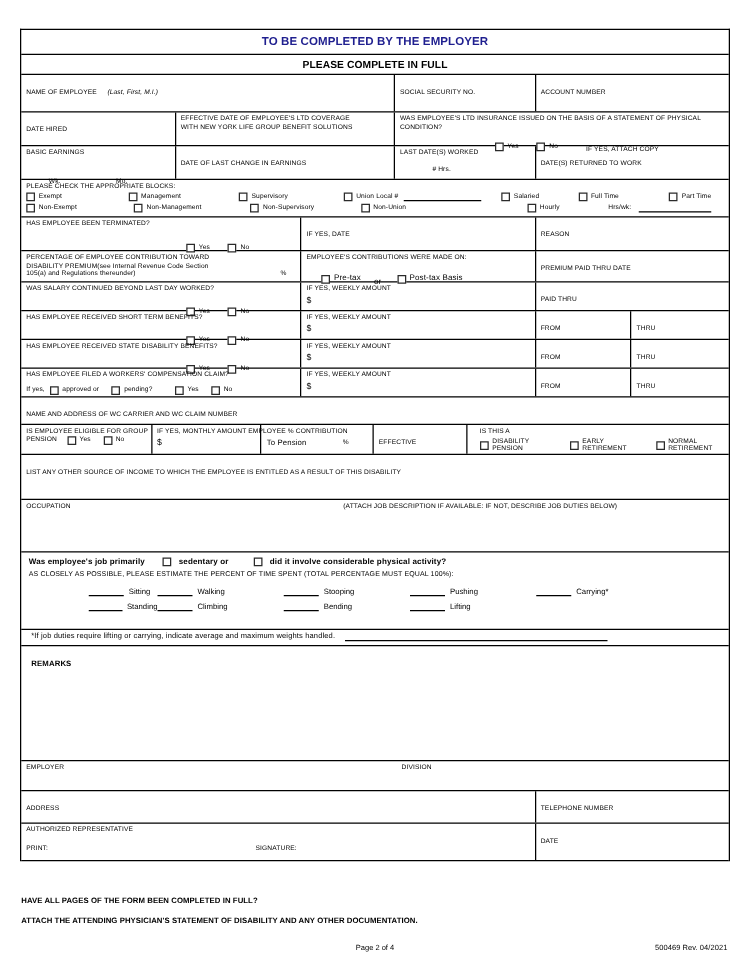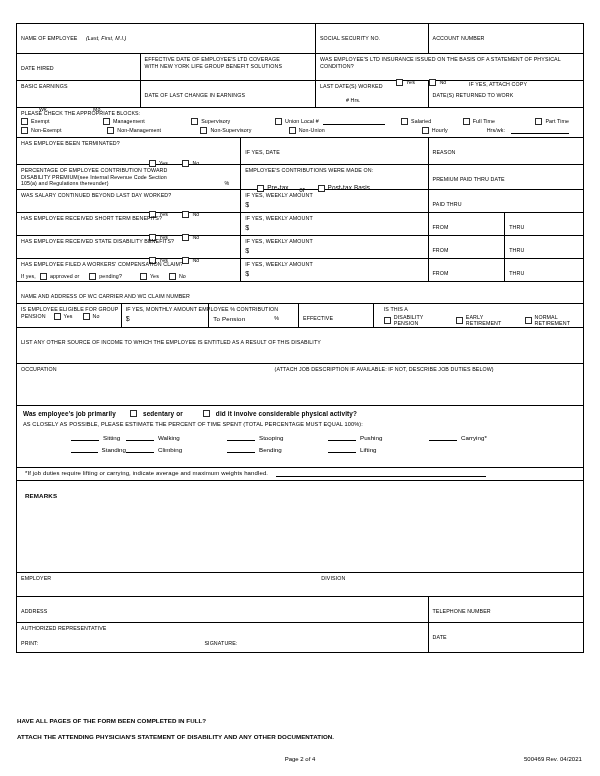--- a/index.html
+++ b/index.html
@@ -85,21 +85,31 @@
     position: absolute; right: 18px; font-size: 6px; letter-spacing: 0.01em;
   }
 </style>
 </head>
 <body>
 
 <div class="page">
 
   <div class="form">
 
-
+    <div class="row">
+      <div class="cell" style="width:100%;padding:0;">
+        <div class="banner-blue">TO BE COMPLETED BY THE EMPLOYER</div>
+      </div>
+    </div>
+
+    <div class="row">
+      <div class="cell" style="width:100%;padding:0;">
+        <div class="banner-black">PLEASE COMPLETE IN FULL</div>
+      </div>
+    </div>
 
     <div class="row" style="height:30px;">
       <div class="cell" style="width:300px;">
         <span class="lbl">NAME OF EMPLOYEE</span>
         <span class="lbl ital" style="margin-left:4px;">(Last, First, M.I.)</span>
       </div>
       <div class="cell" style="width:113px;">
         <span class="lbl">SOCIAL SECURITY NO.</span>
       </div>
       <div class="cell" style="width:155px;">

